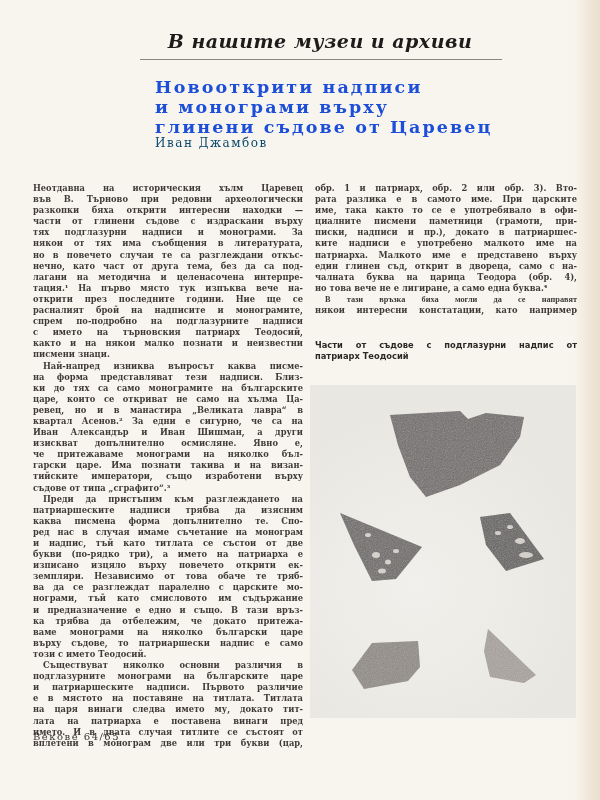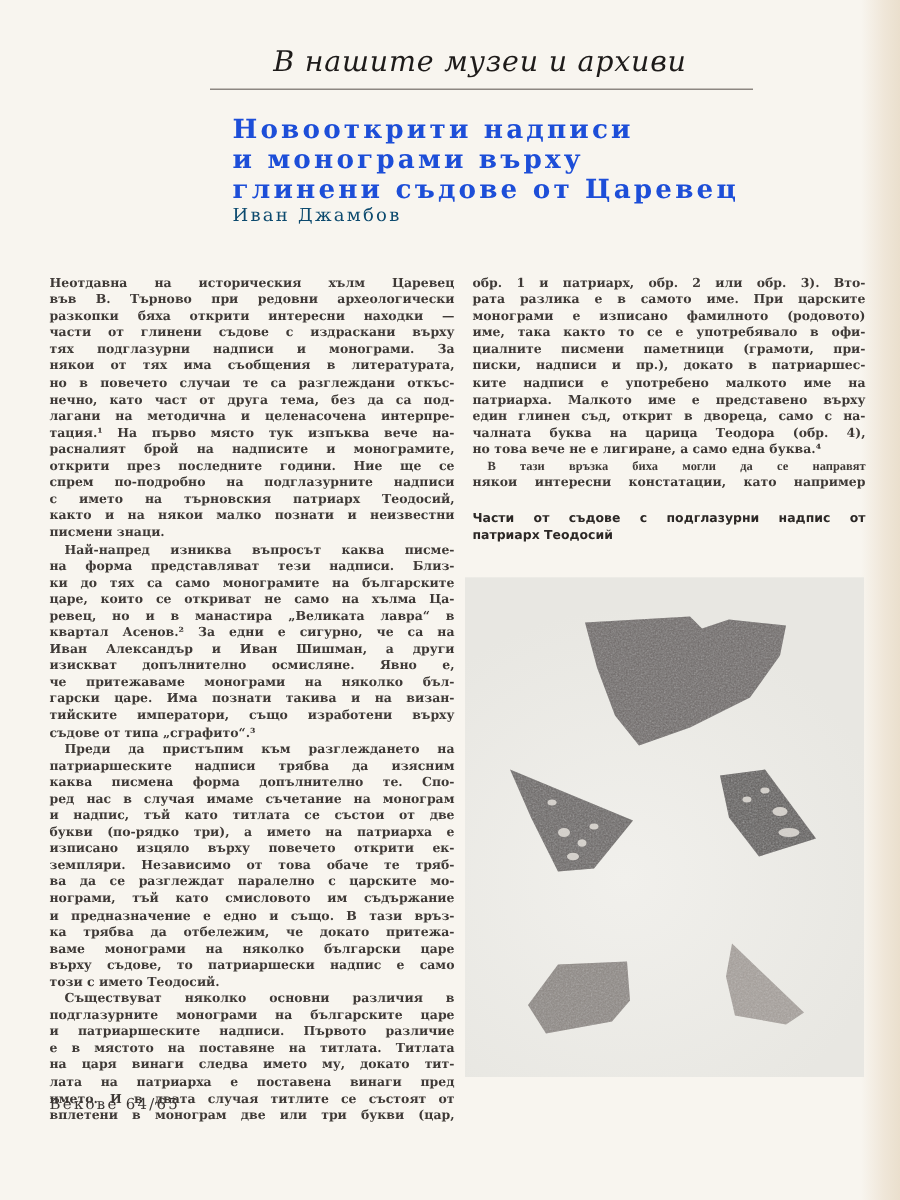--- a/index.html
+++ b/index.html
@@ -11,21 +11,21 @@
       color: #2a2624;
     }
     .page-edge {
       position: absolute; right: 0; top: 0; width: 26px; height: 800px;
       background: linear-gradient(to right, rgba(248,245,239,0), #efe6d8 60%, #eadfcd);
     }
     .section-header {
       position: absolute; left: 0; top: 30px; width: 600px;
       text-align: center;
       font-family: "DejaVu Serif", serif;
-      font-style: italic; font-weight: normal;
+      font-style: italic; font-weight: bold;
       font-size: 19px; letter-spacing: 0.5px; color: #1e1b1a;
       padding-left: 40px; box-sizing: border-box;
     }
     .header-rule {
       position: absolute; left: 140px; top: 59px; width: 362px; height: 1px;
       background: #8d8782;
     }
     .article-title {
       position: absolute; left: 155px; top: 77px; width: 340px;
       font-family: "DejaVu Serif", serif; font-weight: bold;
@@ -85,22 +85,22 @@
     <span class="line">Неотдавна на историческия хълм Царевец</span>
     <span class="line">във В. Търново при редовни археологически</span>
     <span class="line">разкопки бяха открити интересни находки —</span>
     <span class="line">части от глинени съдове с издраскани върху</span>
     <span class="line">тях подглазурни надписи и монограми. За</span>
     <span class="line">някои от тях има съобщения в литературата,</span>
     <span class="line">но в повечето случаи те са разглеждани откъс-</span>
     <span class="line">нечно, като част от друга тема, без да са под-</span>
     <span class="line">лагани на методична и целенасочена интерпре-</span>
     <span class="line">тация.¹ На първо място тук изпъква вече на-</span>
+    <span class="line">открити през последните години. Ние ще се</span>
     <span class="line">расналият брой на надписите и монограмите,</span>
-    <span class="line">открити през последните години. Ние ще се</span>
     <span class="line">спрем по-подробно на подглазурните надписи</span>
     <span class="line">с името на търновския патриарх Теодосий,</span>
     <span class="line">както и на някои малко познати и неизвестни</span>
     <span class="line last">писмени знаци.</span>
     <span class="line" style="text-indent: 10px;">Най-напред изниква въпросът каква писме-</span>
     <span class="line">на форма представляват тези надписи. Близ-</span>
     <span class="line">ки до тях са само монограмите на българските</span>
     <span class="line">царе, които се откриват не само на хълма Ца-</span>
     <span class="line">ревец, но и в манастира „Великата лавра“ в</span>
     <span class="line">квартал Асенов.² За едни е сигурно, че са на</span>
@@ -130,21 +130,20 @@
     <span class="line">и патриаршеските надписи. Първото различие</span>
     <span class="line">е в мястото на поставяне на титлата. Титлата</span>
     <span class="line">на царя винаги следва името му, докато тит-</span>
     <span class="line">лата на патриарха е поставена винаги пред</span>
     <span class="line">името. И в двата случая титлите се състоят от</span>
     <span class="line">вплетени в монограм две или три букви (цар,</span>
   </div>
 <div class="col col-right" id="colRight">
     <span class="line">обр. 1 и патриарх, обр. 2 или обр. 3). Вто-</span>
     <span class="line">рата разлика е в самото име. При царските</span>
-    <span class="line">монограми е изписано фамилното (родовото)</span>
     <span class="line">име, така както то се е употребявало в офи-</span>
     <span class="line">циалните писмени паметници (грамоти, при-</span>
     <span class="line">писки, надписи и пр.), докато в патриаршес-</span>
     <span class="line">ките надписи е употребено малкото име на</span>
     <span class="line">патриарха. Малкото име е представено върху</span>
     <span class="line">един глинен съд, открит в двореца, само с на-</span>
     <span class="line">чалната буква на царица Теодора (обр. 4),</span>
     <span class="line last">но това вече не е лигиране, а само една буква.⁴</span>
     <span class="line" style="text-indent: 10px; font-family: Liberation Serif, serif;">В тази връзка биха могли да се направят</span>
     <span class="line">някои интересни констатации, като например</span>

